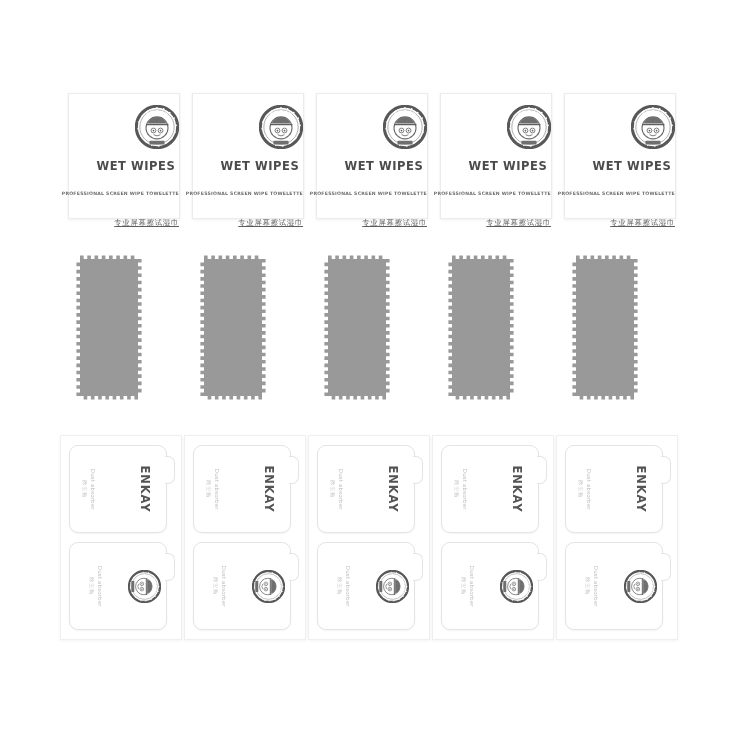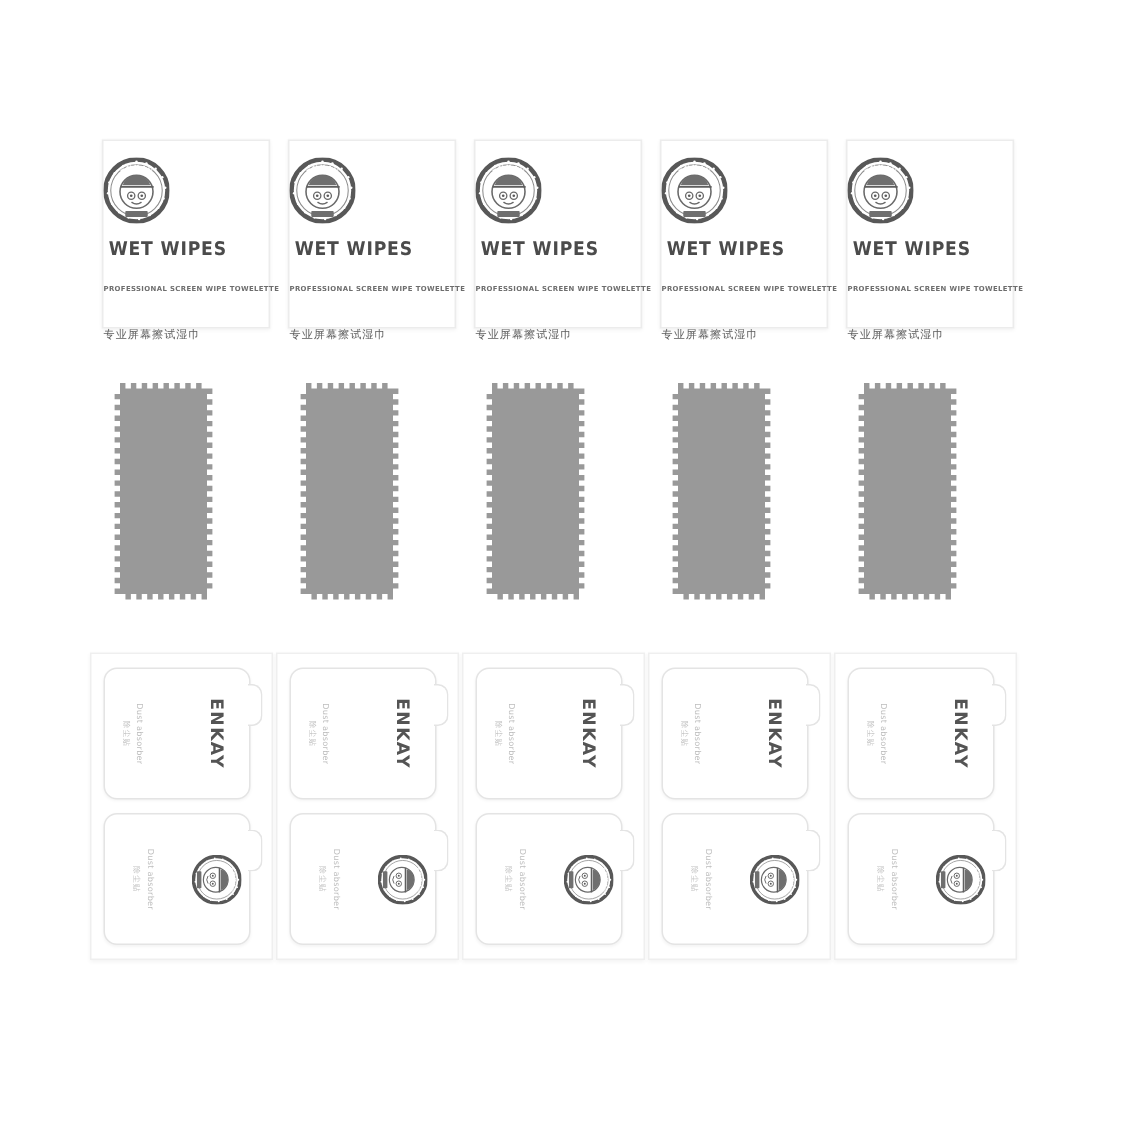--- a/index.html
+++ b/index.html
@@ -26,21 +26,21 @@
   .wipe-packet {
     position: absolute;
     width: 112px;
     height: 126px;
     background: #ffffff;
     border: 1px solid #ececec;
     box-shadow: 0 1px 3px rgba(0,0,0,0.055), 0 0 0 0.5px rgba(0,0,0,0.015);
     box-sizing: border-box;
     display: flex;
     flex-direction: column;
-    align-items: flex-start;
+    align-items: flex-end;
     padding-top: 11px;
   }
   .badge {
     width: 44px;
     height: 44px;
     flex: 0 0 auto;
   }
   .wipe-title {
     margin-top: 9px;
     font-size: 12.5px;
@@ -65,20 +65,21 @@
     font-family: "DejaVu Sans", sans-serif;
     white-space: nowrap;
   }
   .wipe-cn {
     margin-top: 22px;
     font-size: 7.4px;
     color: #5d5d5d;
     letter-spacing: 0.7px;
     font-family: "DejaVu Sans", sans-serif;
     white-space: nowrap;
+    text-decoration: underline;
   }
 
   
   .cloth {
     position: absolute;
     width: 66px;
     height: 145px;
   }
   .cloth svg { display: block; width: 100%; height: 100%; }
 

